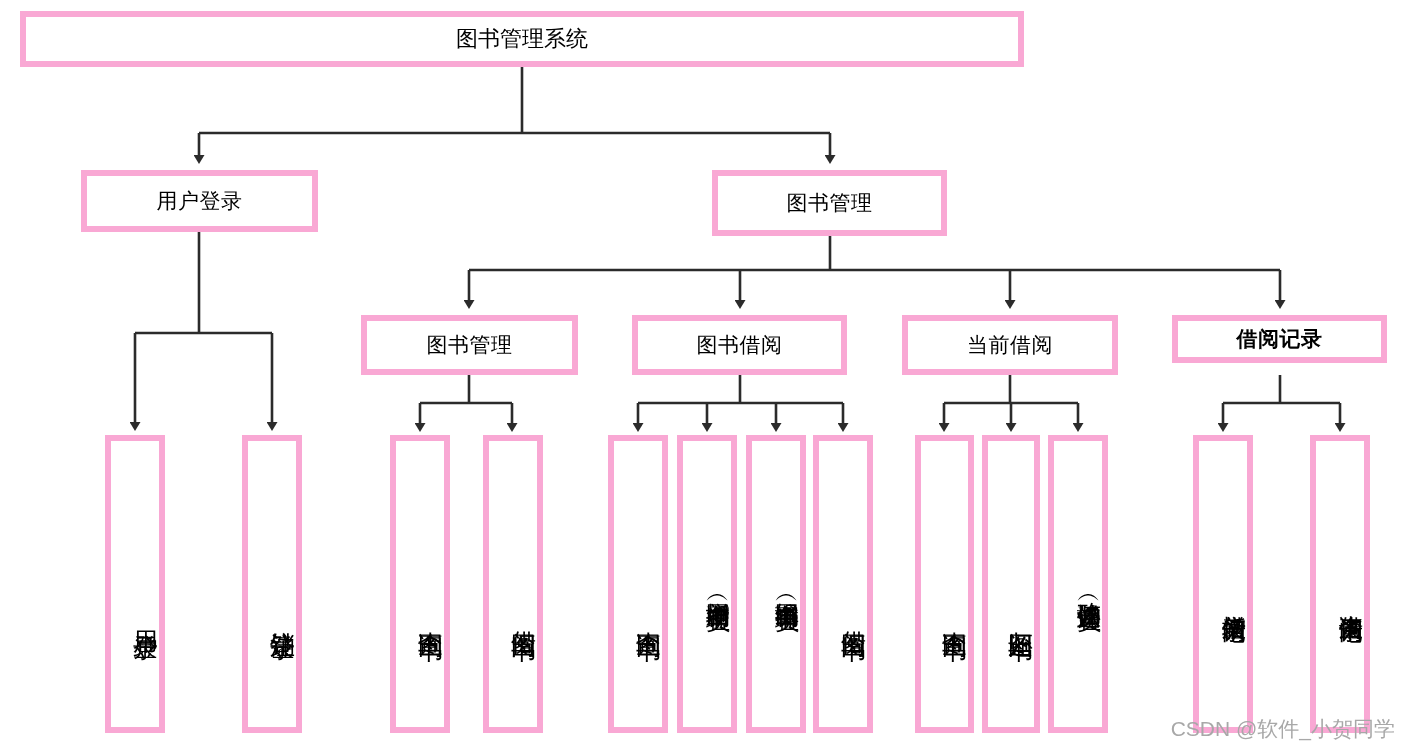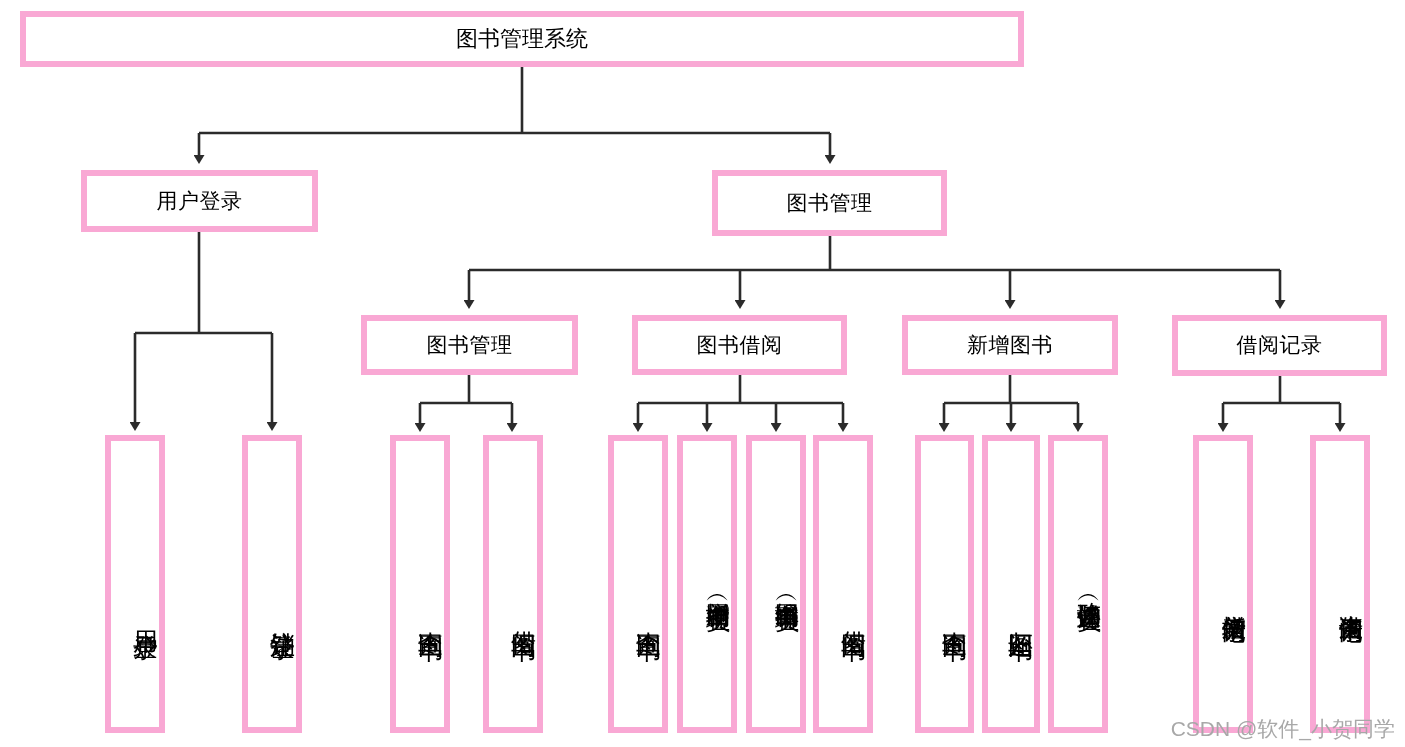--- a/index.html
+++ b/index.html
@@ -132,23 +132,23 @@
     <span>图书管理</span>
   </div>
 
   <div class="node horiz" style="left:361px; top:315px; width:217px; height:60px;">
     <span>图书管理</span>
   </div>
   <div class="node horiz" style="left:632px; top:315px; width:215px; height:60px;">
     <span>图书借阅</span>
   </div>
   <div class="node horiz" style="left:902px; top:315px; width:216px; height:60px;">
-    <span>新增图书</span>
+    <span>当前借阅</span>
   </div>
-  <div class="node horiz" style="left:1172px; top:315px; width:215px; height:61px;">
+  <div class="node horiz" style="left:1172px; top:315px; width:215px; height:48px;font-weight:bold;">
     <span>借阅记录</span>
   </div>
 
   <div class="node vert" style="left:105px; top:435px; width:60px; height:298px; padding-top:62px;">
     <span>用户登录</span>
   </div>
   <div class="node vert" style="left:242px; top:435px; width:60px; height:298px; padding-top:62px;">
     <span>注销登录</span>
   </div>
 

